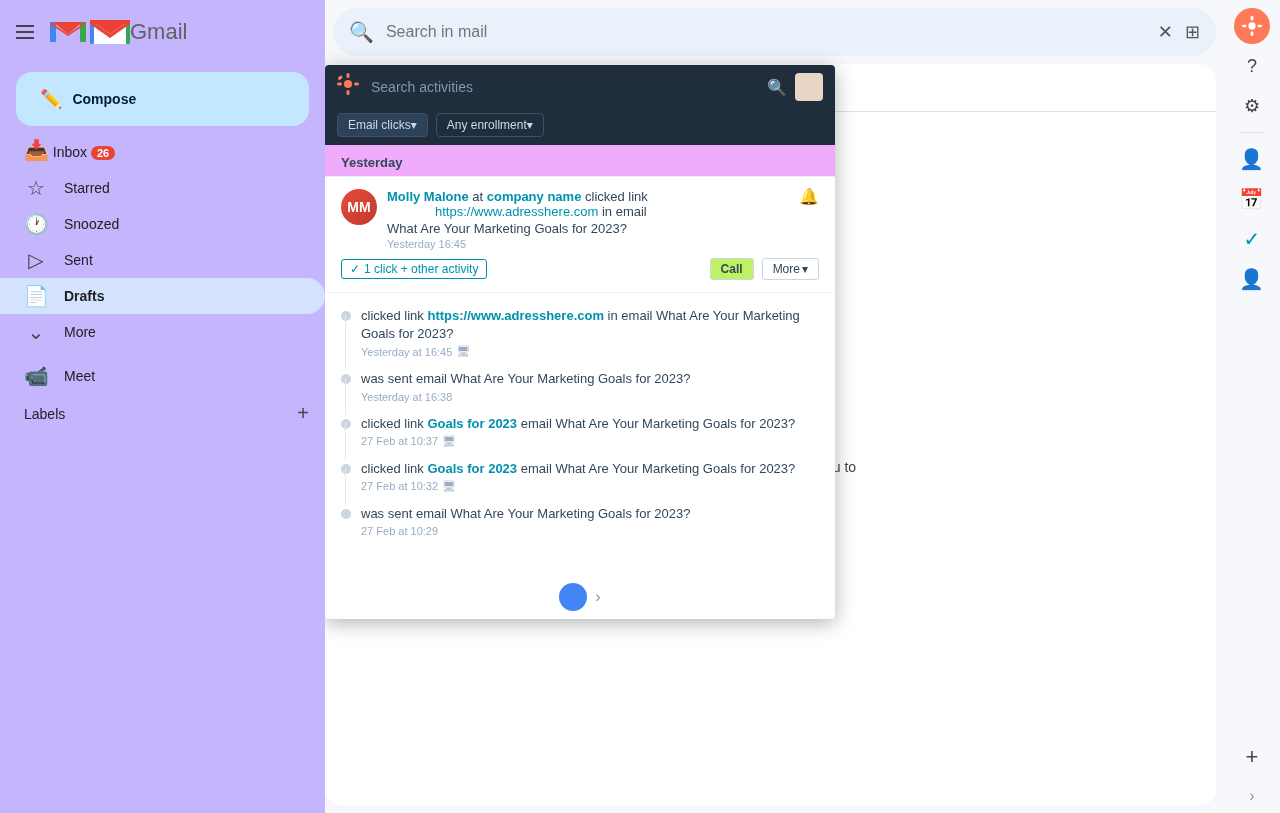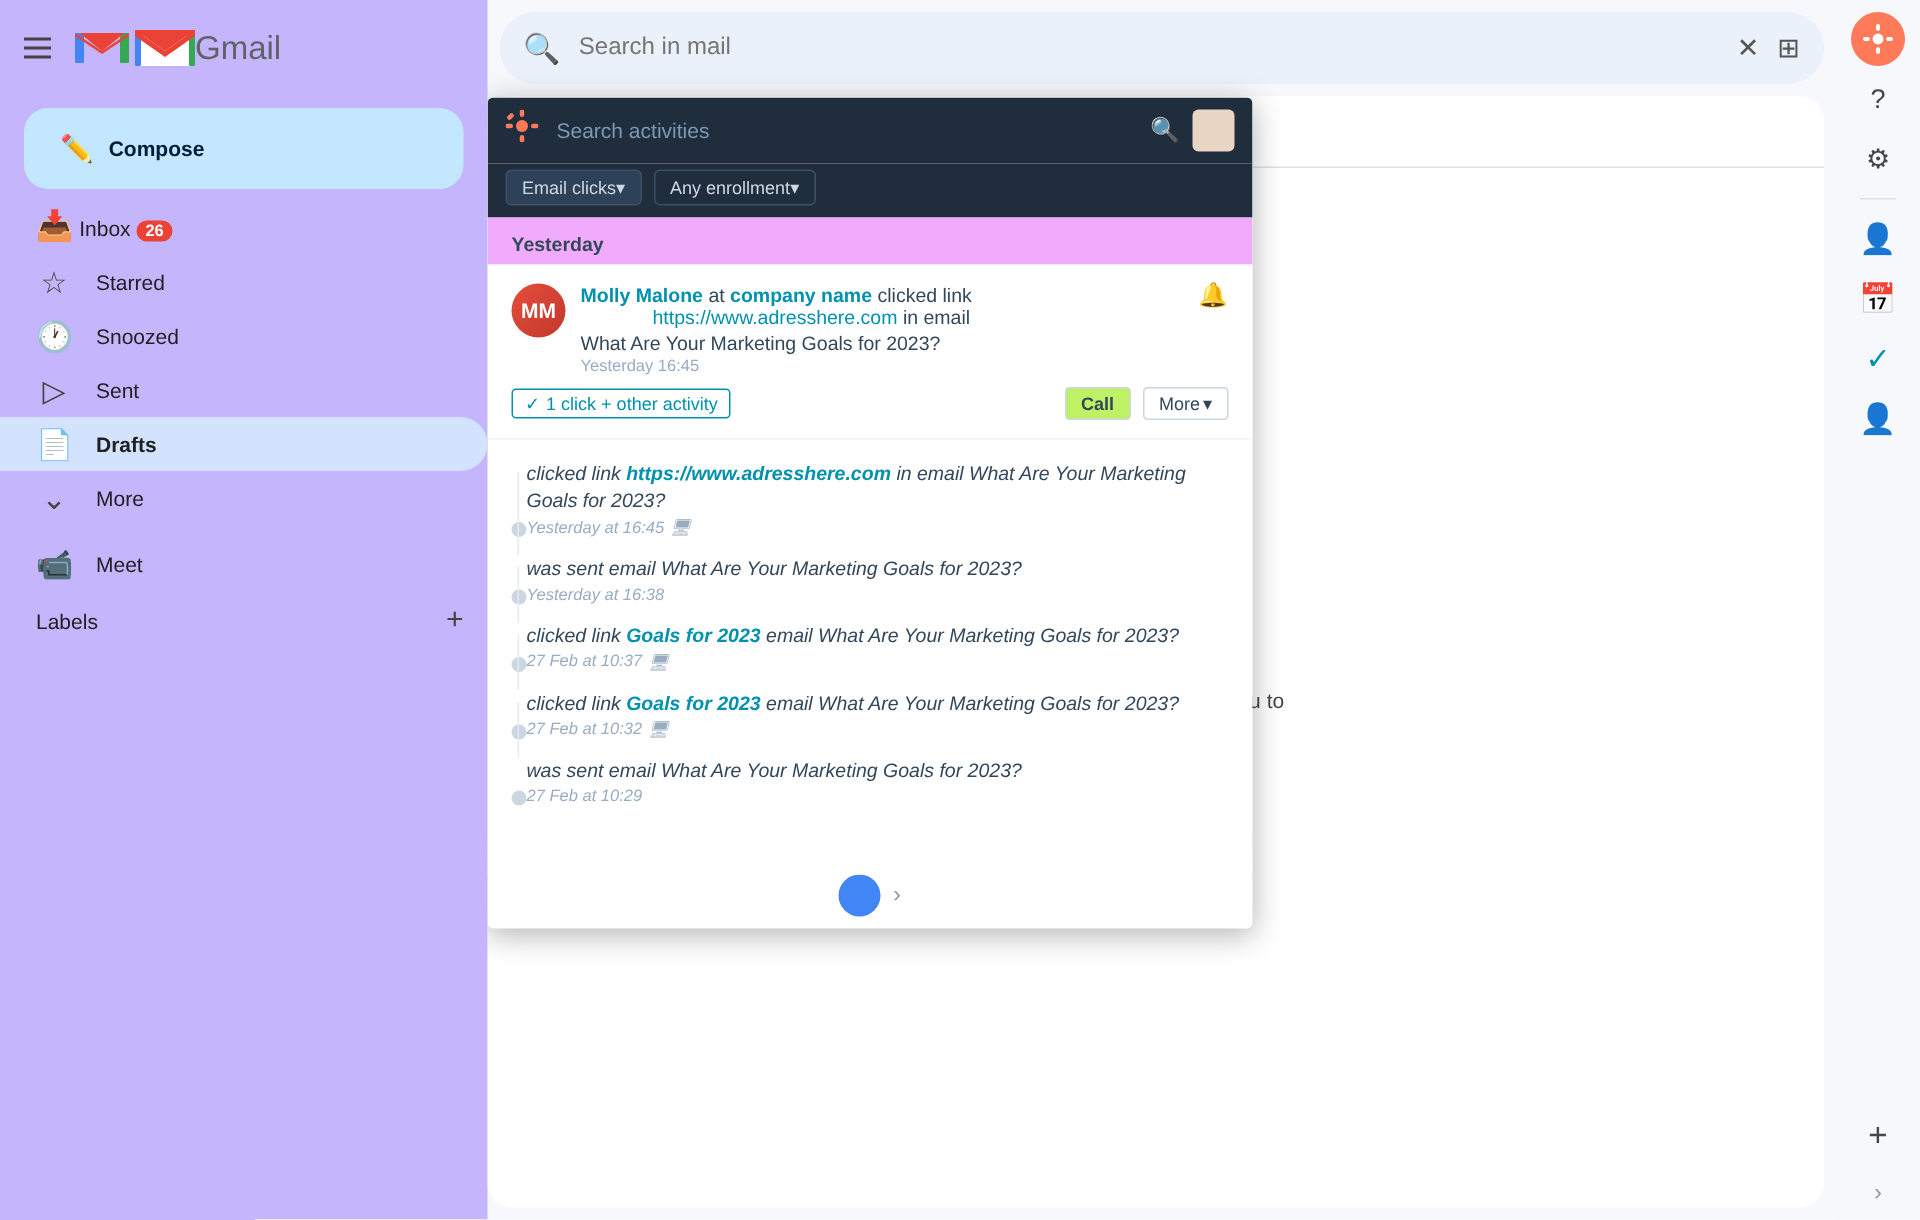--- a/index.html
+++ b/index.html
@@ -162,24 +162,23 @@
     }
     .more-btn-hs {
       border: 1px solid #cbd6e2; border-radius: 3px;
       background: white; padding: 3px 10px; font-size: 12px;
       color: #33475b; cursor: pointer; display: flex; align-items: center; gap: 2px;
     }
 
     
     .timeline-list { padding: 8px 16px; }
     .timeline-entry {
-      display: flex; align-items: flex-end; 
+      display: flex; align-items: flex-start; gap: 10px;
       padding: 6px 0;
       position: relative;
-      font-style: italic;
     }
     .timeline-dot {
       width: 10px; height: 10px; border-radius: 50%;
       background: #cbd6e2; flex-shrink: 0; margin-top: 4px;
     }
     .timeline-content { flex: 1; }
     .timeline-text { font-size: 13px; color: #33475b; line-height: 1.4; }
     .timeline-text .tl-link { color: #0091ae; font-weight: 600; }
     .timeline-time { font-size: 11px; color: #99acc2; margin-top: 2px; display: flex; align-items: center; gap: 4px; }
     .screen-icon { font-size: 11px; color: #99acc2; }

